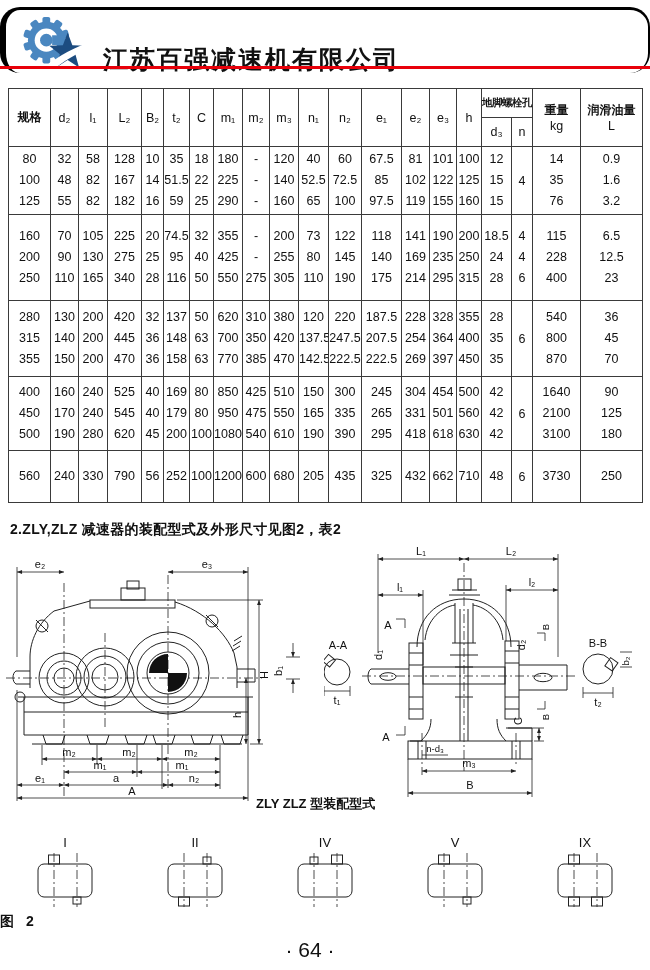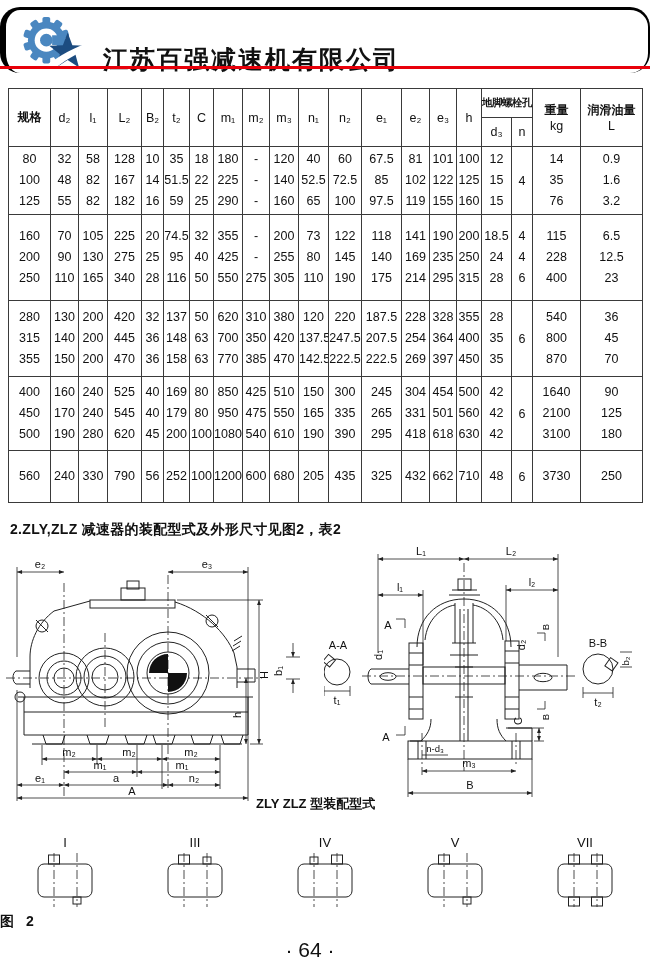--- a/index.html
+++ b/index.html
@@ -789,26 +789,26 @@
         <div class="asm-label">I</div>
         <svg viewBox="0 0 62 58" class="asm-svg">
           <line x1="20" y1="2" x2="20" y2="56" class="cl"></line>
           <line x1="43" y1="2" x2="43" y2="56" class="cl"></line>
           <rect x="4" y="13" width="54" height="33" rx="6" class="ol"></rect>
           <rect x="14.5" y="4" width="11" height="9" class="ol"></rect>
           <rect x="39" y="46" width="8" height="7" class="ol"></rect>
         </svg>
       </div>
       <div class="asm">
-        <div class="asm-label">III</div>
+        <div class="asm-label">II</div>
         <svg viewBox="0 0 62 58" class="asm-svg">
           <line x1="20" y1="2" x2="20" y2="56" class="cl"></line>
           <line x1="43" y1="2" x2="43" y2="56" class="cl"></line>
           <rect x="4" y="13" width="54" height="33" rx="6" class="ol"></rect>
-          <rect x="14.5" y="4" width="11" height="9" class="ol"></rect>
+          <rect x="14.5" y="46" width="11" height="9" class="ol"></rect>
           <rect x="39" y="6" width="8" height="7" class="ol"></rect>
         </svg>
       </div>
       <div class="asm">
         <div class="asm-label">IV</div>
         <svg viewBox="0 0 62 58" class="asm-svg">
           <line x1="20" y1="2" x2="20" y2="56" class="cl"></line>
           <line x1="43" y1="2" x2="43" y2="56" class="cl"></line>
           <rect x="4" y="13" width="54" height="33" rx="6" class="ol"></rect>
           <rect x="16" y="6" width="8" height="7" class="ol"></rect>
@@ -819,27 +819,26 @@
         <div class="asm-label">V</div>
         <svg viewBox="0 0 62 58" class="asm-svg">
           <line x1="20" y1="2" x2="20" y2="56" class="cl"></line>
           <line x1="43" y1="2" x2="43" y2="56" class="cl"></line>
           <rect x="4" y="13" width="54" height="33" rx="6" class="ol"></rect>
           <rect x="14.5" y="4" width="11" height="9" class="ol"></rect>
           <rect x="39" y="46" width="8" height="7" class="ol"></rect>
         </svg>
       </div>
       <div class="asm">
-        <div class="asm-label">VII</div>
+        <div class="asm-label">IX</div>
         <svg viewBox="0 0 62 58" class="asm-svg">
           <line x1="20" y1="2" x2="20" y2="56" class="cl"></line>
           <line x1="43" y1="2" x2="43" y2="56" class="cl"></line>
           <rect x="4" y="13" width="54" height="33" rx="6" class="ol"></rect>
           <rect x="14.5" y="4" width="11" height="9" class="ol"></rect>
-          <rect x="37.5" y="4" width="11" height="9" class="ol"></rect>
           <rect x="14.5" y="46" width="11" height="9" class="ol"></rect>
           <rect x="37.5" y="46" width="11" height="9" class="ol"></rect>
         </svg>
       </div>
     </div>
 
   <div class="fig-caption">图 2</div>
   <div class="page-num">· 64 ·</div>
 </div>
 

